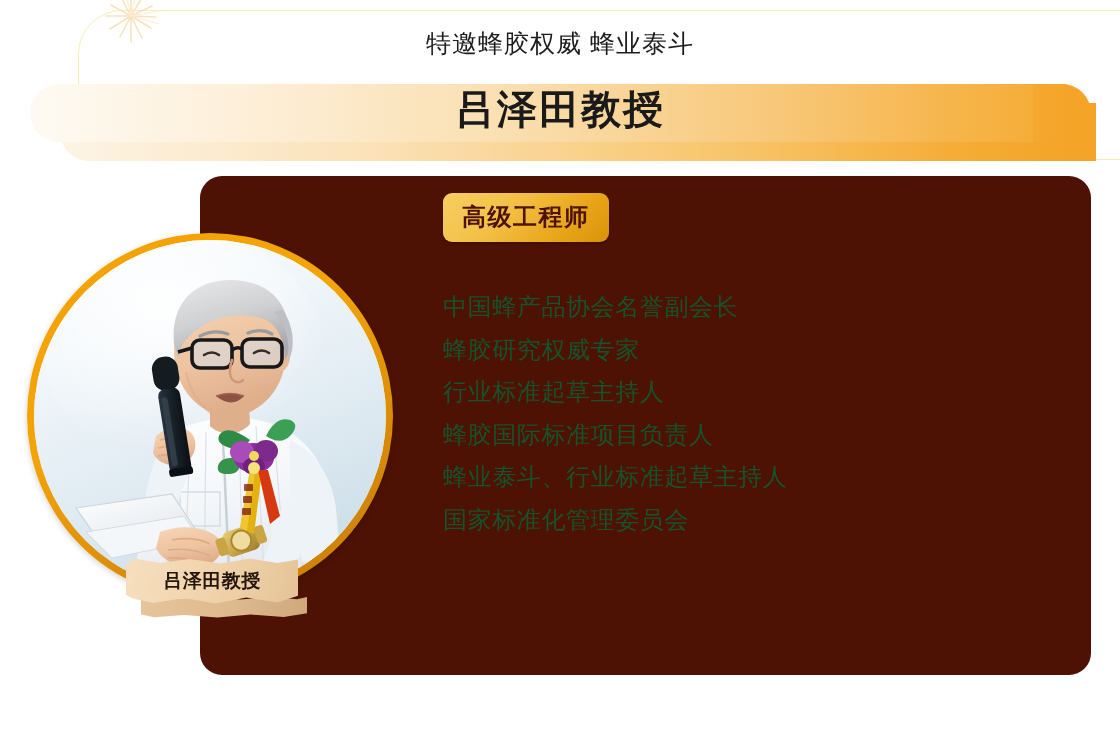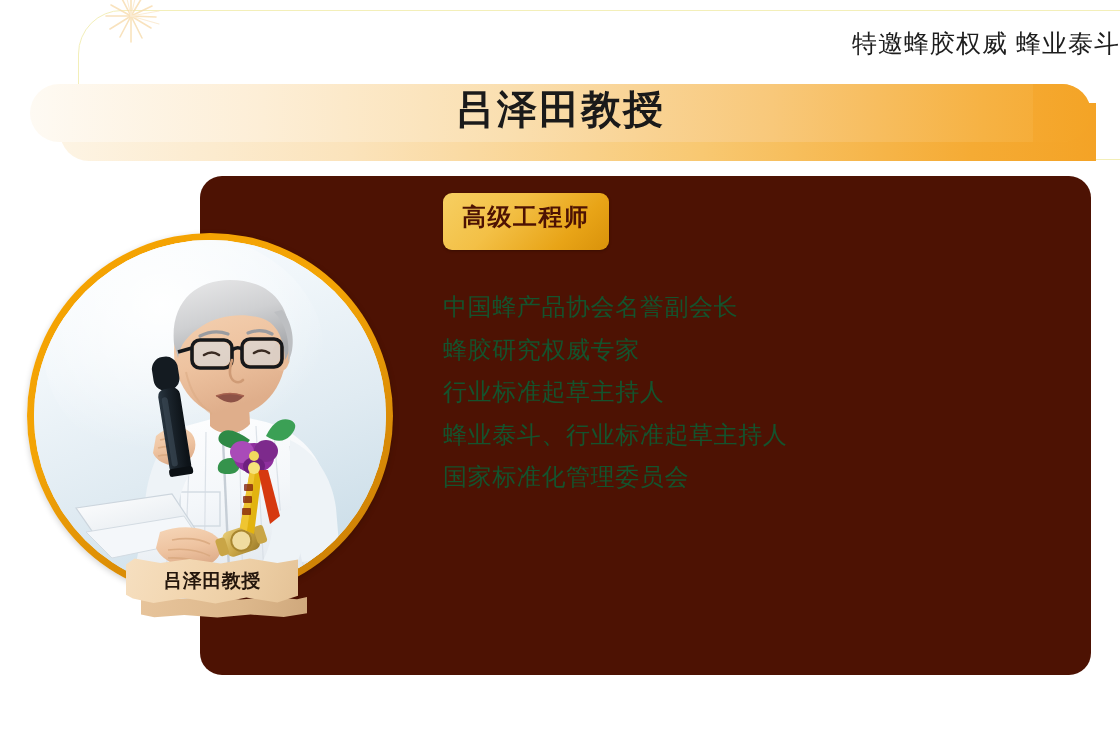--- a/index.html
+++ b/index.html
@@ -38,21 +38,21 @@
     background:linear-gradient(90deg,#fefaf3 0%,#fdeed6 22%,#fadfb0 45%,#f8c87a 70%,#f6b243 90%,#f5a82f 100%);
   }
   .banner-front::after{
     content:"";position:absolute;right:-1px;top:0;width:58px;height:58px;
     border-radius:0 29px 29px 0;
     background:linear-gradient(90deg,#f5a82f 0%,#f4a426 100%);
   }
 
   .subtitle{
     position:absolute;left:0;top:26px;width:1120px;
-    text-align:right;
+    text-align:center;
     font-size:25px;color:#1d1d1d;letter-spacing:1px;
     font-weight:400;
     line-height:34px;
   }
   .main-title{
     position:absolute;left:0;top:81px;width:1120px;
     text-align:center;
     font-size:40px;color:#1a1a1a;font-weight:700;letter-spacing:2px;
     line-height:56px;
     z-index:6;
@@ -61,21 +61,21 @@
   
   .panel{
     position:absolute;left:200px;top:176px;width:891px;height:499px;
     background:#4d1203;
     border-radius:22px;
   }
 
   
   .badge{
     position:absolute;left:443px;top:193px;
-    padding:10px 19px 20px 19px;
+    padding:10px 19px 12px 19px;
     border-radius:9px;
     background:linear-gradient(135deg,#f6cf62 0%,#f3c046 38%,#e8a417 75%,#d9920a 100%);
     color:#4d1203;
     font-size:24px;font-weight:700;letter-spacing:1.5px;
     line-height:27px;
     box-shadow:0 1px 3px rgba(0,0,0,.28);
     z-index:5;
   }
 
   
@@ -169,20 +169,21 @@
   <div class="main-title">吕泽田教授</div>
 
   <div class="panel"></div>
 
   <div class="badge">高级工程师</div>
 
   <div class="cred-list">
     <div class="cred-item">中国蜂产品协会名誉副会长</div>
     <div class="cred-item">蜂胶研究权威专家</div>
     <div class="cred-item">行业标准起草主持人</div>
+    <div class="cred-item">蜂胶国际标准项目负责人</div>
     <div class="cred-item">蜂业泰斗、行业标准起草主持人</div>
     <div class="cred-item">国家标准化管理委员会</div>
   </div>
 
   <div class="photo-ring">
     <div class="photo-inner">
       <svg class="photo-svg" viewBox="0 0 352 352" aria-hidden="true">
         <defs>
           <linearGradient id="bgGrad" x1="0" y1="0" x2="0.4" y2="1">
             <stop offset="0%" stop-color="#fbfdfe"></stop>

